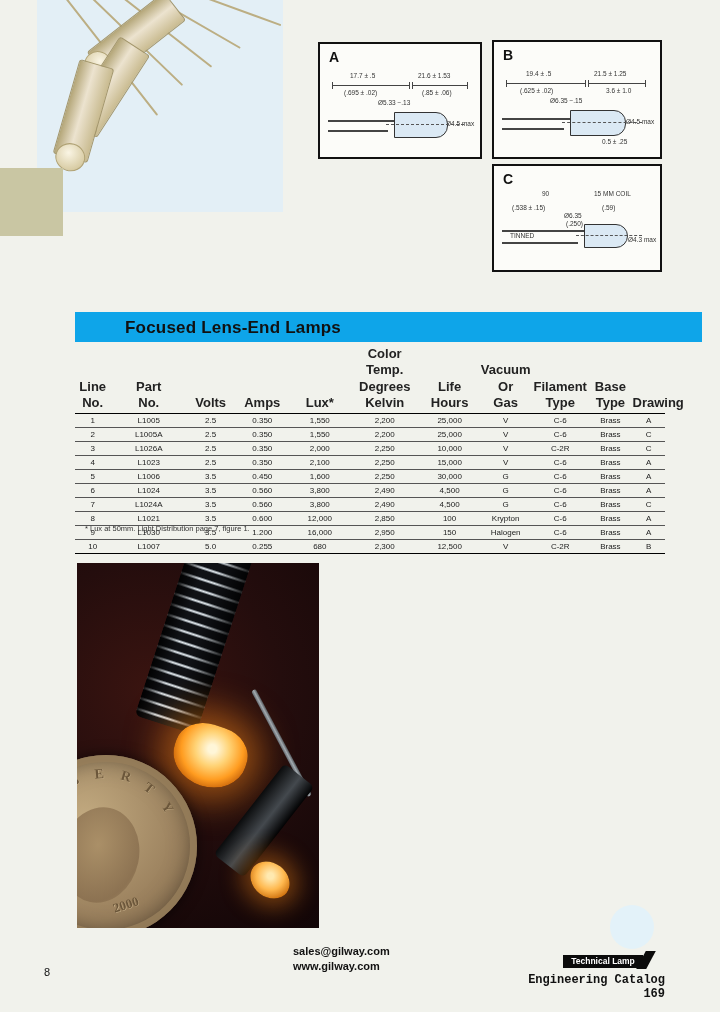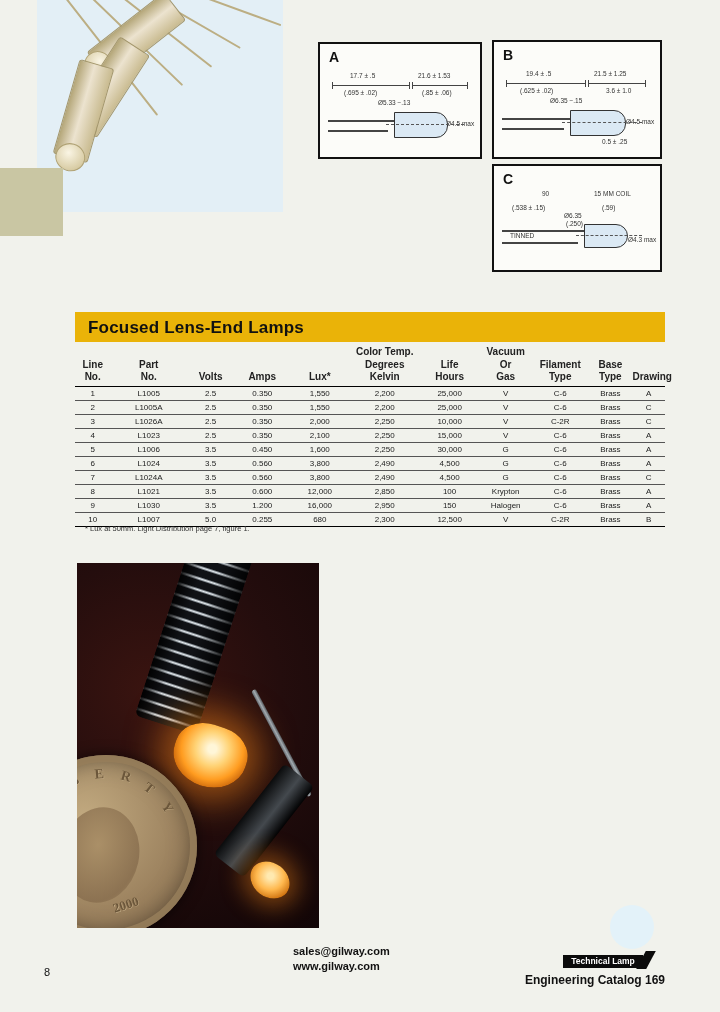--- a/index.html
+++ b/index.html
@@ -20,27 +20,27 @@
   .dbox{position:absolute;background:#fcfcf9;border:2px solid #111;}
   .dletter{position:absolute;left:9px;top:5px;font-size:14px;font-weight:bold;color:#111;}
   .ann{position:absolute;font-size:6.5px;color:#333;white-space:nowrap;}
   .dimline{position:absolute;height:7px;border-left:1px solid #444;border-right:1px solid #444;}
   .dimline::after{content:"";position:absolute;left:0;right:0;top:3px;border-top:1px solid #444;}
   .lead2{position:absolute;height:2px;background:#444;}
   .lampbody{position:absolute;background:#dbe9f4;border:1px solid #333;border-radius:0 12px 12px 0 / 0 12px 12px 0;}
   .cline{position:absolute;border-top:1px dashed #555;height:0;}
 
   
-  .title-band{position:absolute;left:75px;top:312px;width:590px;height:30px;background:#eab308;}
+  .title-band{position:absolute;left:75px;top:312px;width:590px;height:30px;background:#0ea5e9;padding-left:37px;}
   .title-band span{display:block;padding:6px 0 0 13px;font-size:17px;font-weight:bold;color:#111;letter-spacing:.2px;}
 
   
   .tbl-wrap{position:absolute;left:75px;top:345px;width:590px;}
   table{width:100%;border-collapse:collapse;table-layout:fixed;}
-  th{font-size:10px;font-weight:bold;color:#222;text-align:center;vertical-align:bottom;padding:1px 0 2px;white-space:pre-line;line-height:1.25;}
+  th{font-size:13px;font-weight:bold;color:#222;text-align:center;vertical-align:bottom;padding:1px 0 2px;white-space:pre-line;line-height:1.25;}
   td{font-size:8px;color:#222;text-align:center;padding:2px 0;}
   thead tr{border-bottom:1.5px solid #000;}
   tbody tr{border-bottom:1px solid #555;}
   tbody tr:last-child{border-bottom:1.5px solid #000;}
   col.c1{width:6%} col.c2{width:13%} col.c3{width:8%} col.c4{width:9.5%} col.c5{width:10%}
   col.c6{width:12%} col.c7{width:10%} col.c8{width:9%} col.c9{width:9.5%} col.c10{width:7.5%} col.c11{width:5.5%}
   .footnote{position:absolute;left:77px;top:524px;font-size:7.5px;color:#333;margin-left:8px;}
 
   
   .photo-big{position:absolute;left:77px;top:563px;width:242px;height:365px;overflow:hidden;
@@ -75,21 +75,21 @@
   
   .footer-tel{position:absolute;left:72px;top:944px;font-size:11px;font-weight:bold;color:#111;text-align:right;line-height:1.35;}
   .footer-net{position:absolute;left:293px;top:944px;font-size:11px;font-weight:bold;color:#111;line-height:1.35;}
   .page-num{position:absolute;left:44px;top:966px;font-size:11px;color:#111;}
   .logo{position:absolute;left:505px;top:903px;width:165px;height:92px;}
   .logo-circle{position:absolute;left:105px;top:2px;width:44px;height:44px;border-radius:50%;background:#e3f2f9;}
   .logo-word{position:absolute;left:56px;top:18px;font-size:31px;font-weight:800;letter-spacing:-1.5px;color:#0b0b0b;}
   .logo-box{position:absolute;left:58px;top:52px;width:80px;height:13px;background:#0b0b0b;color:#fff;
     font-size:8.5px;font-weight:bold;text-align:center;line-height:13px;}
   .logo-swoosh{position:absolute;left:136px;top:48px;width:10px;height:18px;background:#0b0b0b;transform:skewX(-28deg);}
-  .logo-catalog{position:absolute;left:0;top:70px;width:160px;text-align:right;font-size:12px;font-weight:600;color:#111;}
+  .logo-catalog{position:absolute;left:0;top:70px;width:160px;text-align:right;font-size:12px;font-weight:600;color:#111;font-family:Liberation Mono, monospace;}
 </style>
 </head>
 <body>
 
 <div class="page">
 
   <div class="photo-top">
     <div class="lead-line" style="left:28px;top:-4px;width:150px;transform:rotate(52deg);"></div>
     <div class="lead-line" style="left:52px;top:-6px;width:130px;transform:rotate(44deg);"></div>
     <div class="lead-line" style="left:80px;top:-8px;width:120px;transform:rotate(38deg);"></div>

